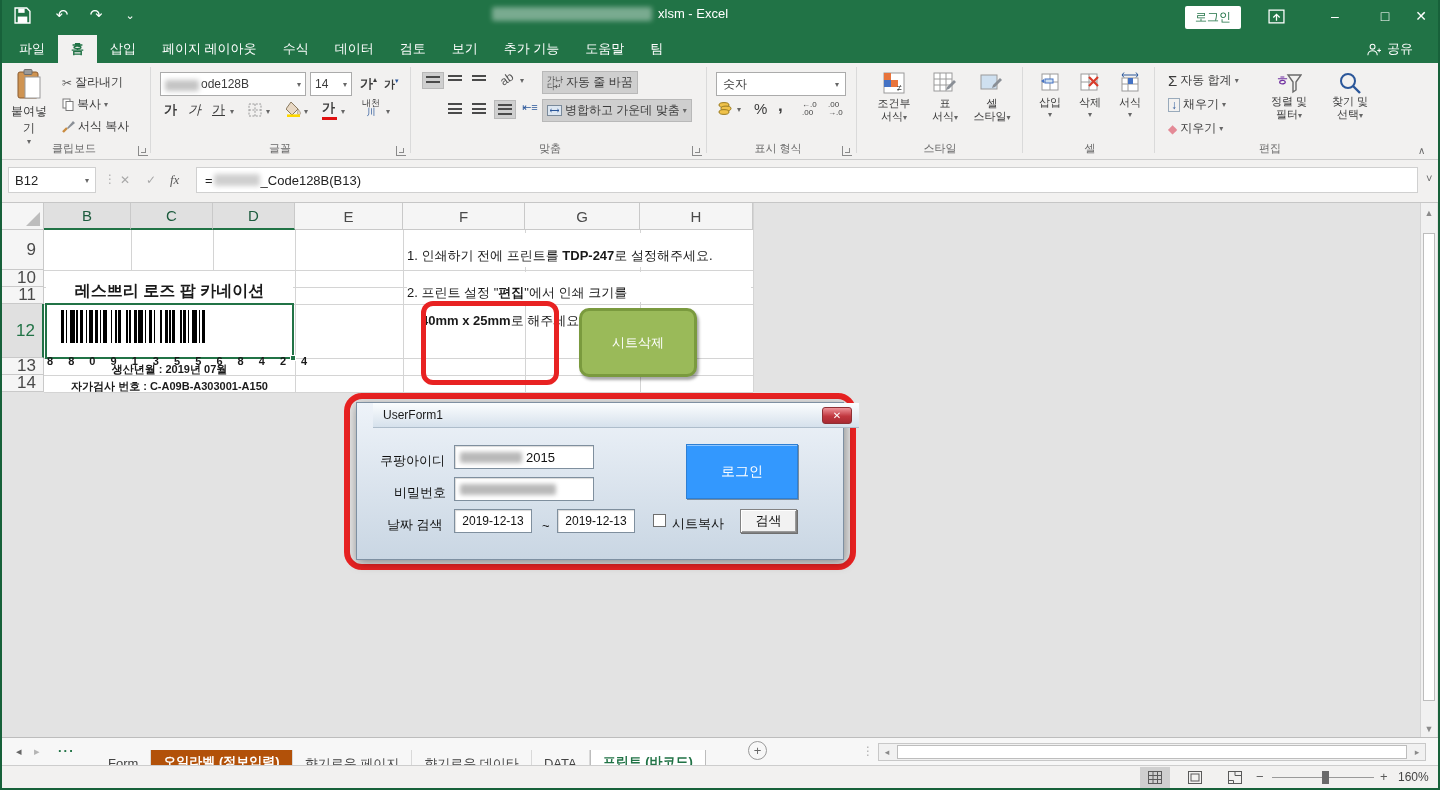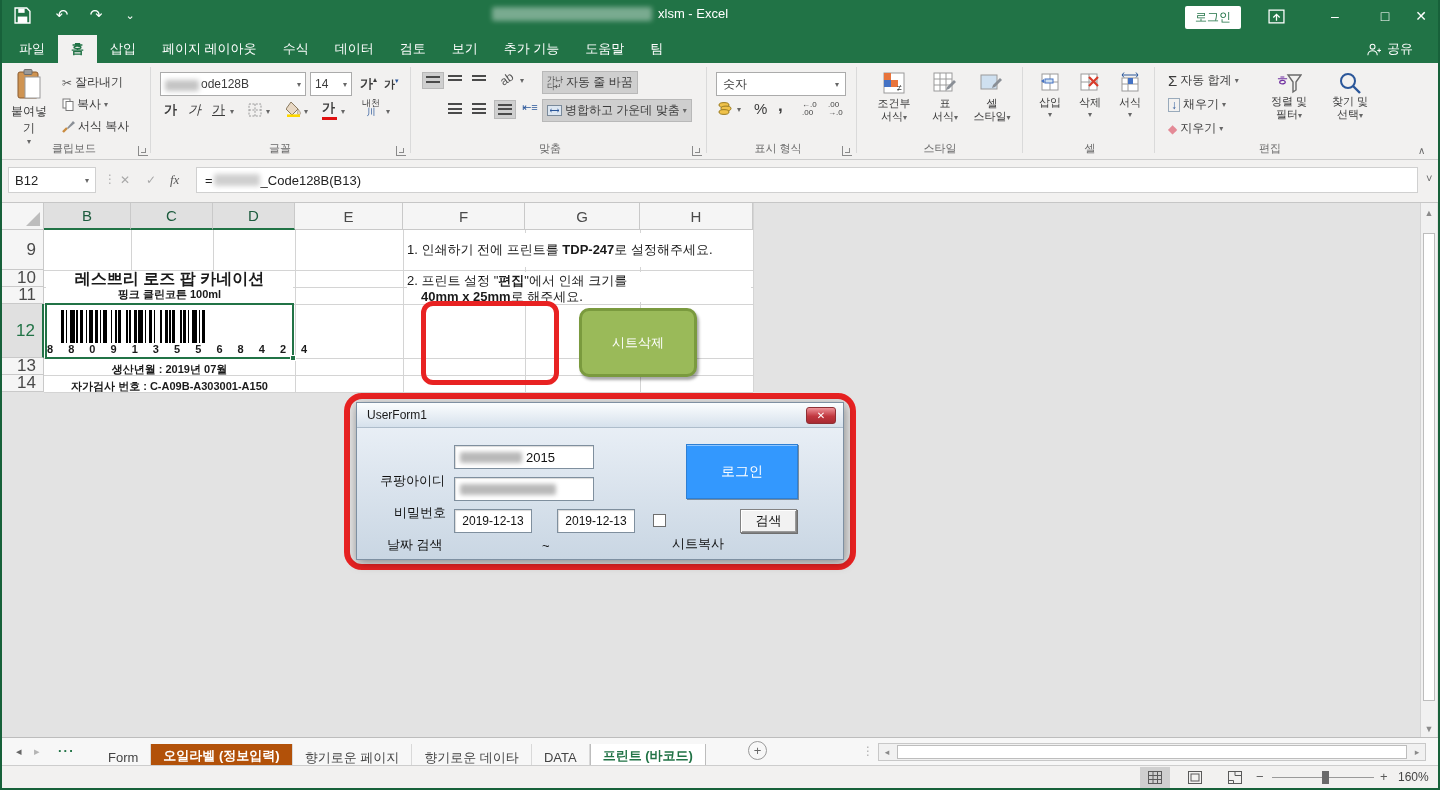--- a/index.html
+++ b/index.html
@@ -48,35 +48,35 @@
   .gridwrap { position:absolute; left:0; top:203px; width:1421px; height:534px; background:#e3e3e3; }
   .sheetwhite { position:absolute; left:44px; top:27px; width:709px; height:162px; background:#fff; }
   .colhead { position:absolute; top:0; height:27px; background:#f5f5f5; border-right:1px solid #c9c9c9; border-bottom:1px solid #c9c9c9; color:#4a4a4a; font-size:15px; display:flex; align-items:center; justify-content:center; }
   .colhead.sel { background:#e0e0e0; border-bottom:2px solid #217346; color:#1d5c3e; }
   .rowhead { position:absolute; left:0; width:44px; background:#f5f5f5; border-right:1px solid #c9c9c9; border-bottom:1px solid #c9c9c9; color:#4a4a4a; font-size:17px; display:flex; align-items:center; justify-content:flex-end; padding-right:7px; overflow:hidden; }
   .rowhead.sel { background:#e0e0e0; border-right:2px solid #217346; color:#217346; }
   .corner { position:absolute; left:0; top:0; width:44px; height:27px; background:#f5f5f5; border-right:1px solid #c9c9c9; border-bottom:1px solid #c9c9c9; }
   .corner::after { content:""; position:absolute; right:3px; bottom:3px; border-left:14px solid transparent; border-bottom:14px solid #bdbdbd; }
   .vline { position:absolute; width:1px; background:#d4d4d4; }
   .hline { position:absolute; height:1px; background:#d4d4d4; }
-  .celltext { color:#1a1a1a; white-space:nowrap; }
+  .celltext { color:#1a1a1a; white-space:nowrap;margin-top:12px; }
 
   .greenbtn { position:absolute; background:#9aba59; border:3px solid #7a9a3e; border-radius:10px; box-shadow:2px 3px 3px rgba(0,0,0,.35); color:#fff; font-size:13px; display:flex; flex-direction:column; align-items:center; justify-content:center; line-height:20px; }
   .redring { position:absolute; border:5px solid #e82222; border-radius:12px; pointer-events:none; }
 
   
   .vscroll { position:absolute; right:3px; top:203px; width:17px; height:534px; background:#f1f1f1; border-left:1px solid #d4d4d4; }
   .scrollarrow { color:#8a8a8a; font-size:9px; text-align:center; }
   .vthumb { position:absolute; left:2px; width:12px; background:#fff; border:1px solid #bdbdbd; }
 
   
   .uform { position:absolute; left:356px; top:402px; width:488px; height:158px; background:linear-gradient(#eef3f9,#c9d6e3); border:1px solid #7e90a2; box-shadow:1px 3px 10px rgba(0,0,0,.40); }
-  .uform-title { position:absolute; left:0; top:0; width:100%; height:25px; border-bottom:1px solid #aebdcb; display:flex; align-items:center; padding:0 10px; font-size:12px; color:#1a1a1a; background:linear-gradient(#fbfdfe,#d6e1ec); }
+  .uform-title { position:absolute; left:16px; top:0; width:100%; height:25px; border-bottom:1px solid #aebdcb; display:flex; align-items:center; padding:0 10px; font-size:12px; color:#1a1a1a; background:linear-gradient(#fbfdfe,#d6e1ec); }
   .uclose { position:absolute; right:7px; top:4px; width:30px; height:17px; background:linear-gradient(#ee9399,#c1373f 55%,#a82a32); border:1px solid #8e2f34; border-radius:3px; color:#fff; font-size:10px; font-weight:bold; display:flex; align-items:center; justify-content:center; }
-  .ulabel { position:absolute; font-size:13px; color:#111;margin-top:20px; }
+  .ulabel { position:absolute; font-size:13px; color:#111; }
   .utext { position:absolute; background:#fff; border:1px solid #7f8f9e; box-shadow:inset 1px 1px 1px rgba(0,0,0,.15); font-size:13px; color:#111; display:flex; align-items:center; padding:0 5px; }
   .ublur { display:inline-block; height:11px; background:#b9b9b9; border-radius:2px; filter:blur(2px); }
   .ubtn-login { position:absolute; left:329px; top:41px; width:112px; height:55px; background:#3398fe; border:1px solid #2d7fd4; box-shadow:inset 0 1px 0 rgba(255,255,255,.45), 1px 1px 0 #7b8c9c; color:#fff; font-size:14px; display:flex; align-items:center; justify-content:center; }
   .ubtn-search { position:absolute; left:383px; top:106px; width:57px; height:24px; background:#f2f2f2; border:1px solid #828282; box-shadow:inset 1px 1px 0 #fff, inset -1px -1px 0 #9a9a9a, 1px 1px 0 #6f6f6f; font-size:13px; color:#111; display:flex; align-items:center; justify-content:center; }
   .ucheck { position:absolute; left:296px; top:111px; width:13px; height:13px; background:#fff; border:1px solid #6e6e6e; }
 
   
   .tabbar { position:absolute; left:0; top:737px; width:1440px; height:28px; background:#f7f7f7; border-top:1px solid #bdbdbd; font-size:13px; color:#444; }
   .stab { height:27px; display:flex; align-items:center; padding:0 12px; border-right:1px solid #d9d9d9; }
   .stab.colored { background:#b25109; color:#fff; font-weight:bold; border-bottom:3px solid #8a3c00; }
@@ -542,21 +542,21 @@
       </div>
     <div class="ubtn-login">
         <span>로그인</span>
       </div>
   </div>
 
   <div class="tabbar">
     <span class="abs" style="left:16px;top:7px;color:#666;font-size:11px;">◂</span>
     <span class="abs" style="left:34px;top:7px;color:#b5b5b5;font-size:11px;">▸</span>
     <span class="abs" style="left:58px;top:2px;color:#217346;font-weight:bold;letter-spacing:2px;">...</span>
-    <div class="row" style="position:absolute;left:96px;top:6px;height:27px;">
+    <div class="row" style="position:absolute;left:96px;top:12px;height:27px;">
       <div class="stab">Form</div>
       <div class="stab colored">오일라벨 (정보입력)</div>
       <div class="stab">향기로운 페이지</div>
       <div class="stab">향기로운 데이타</div>
       <div class="stab">DATA</div>
       <div class="stab active">프린트 (바코드)</div>
     </div>
     <span class="abs" style="left:748px;top:3px;width:19px;height:19px;border:1px solid #9a9a9a;border-radius:50%;color:#666;font-size:13px;display:flex;align-items:center;justify-content:center;">+</span>
     <span class="abs" style="left:862px;top:6px;color:#b0b0b0;font-size:12px;">⋮</span>
     <div class="hscroll">

